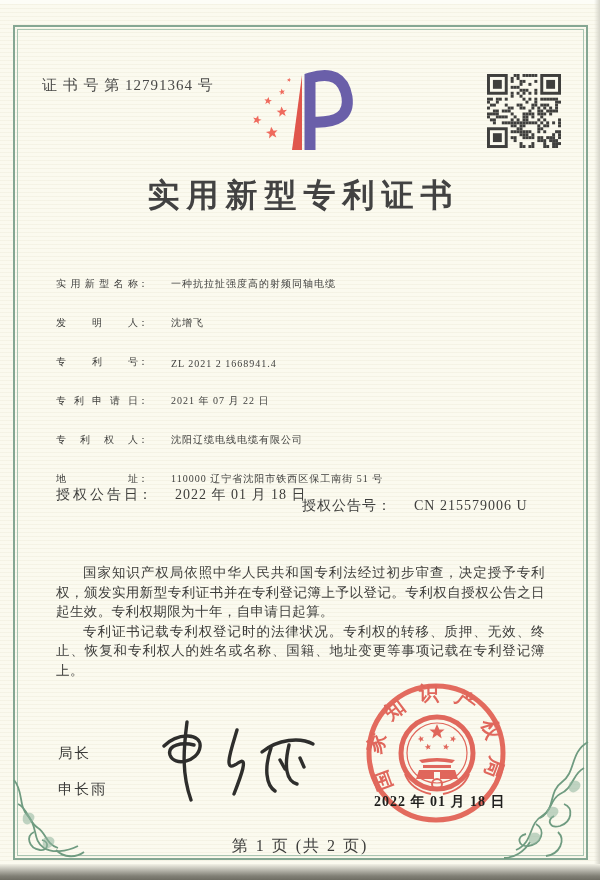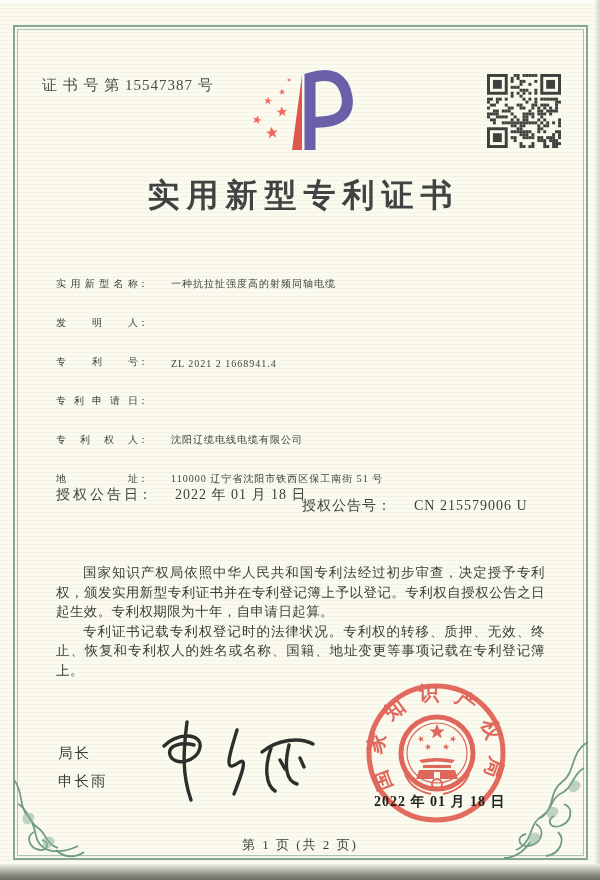--- a/index.html
+++ b/index.html
@@ -43,50 +43,50 @@
   .grant-row { display:flex; height:39px; font-size:14px; color:#3e3e3c; }
   .grant-col1 { display:flex; width:246px; flex:0 0 246px; }
   .grant-col2 { display:flex; flex:1;align-items:center; }
   .g-label { flex:0 0 auto; letter-spacing:1px; }
   .paras { position:absolute; left:56px; top:527px; width:489px;margin-top:36px; }
   .paras p {
     font-size:13.5px; line-height:19.5px; color:#3d3d3b;
     text-indent:2em; letter-spacing:0.4px; text-align:justify;
   }
   .signer { position:absolute; left:58px; top:744px; font-size:14.5px; color:#3c3c3a; }
-  .signer .s-title { display:block; margin-bottom:9px; letter-spacing:2px; }
+  .signer .s-title { display:block; margin-bottom:17px; letter-spacing:2px; }
   .signer .s-name  { display:block; letter-spacing:2px; }
   .signature-svg { position:absolute; left:150px; top:712px; }
   .seal-svg { position:absolute; left:361px; top:678px; opacity:0.88; }
   .seal-date {
     position:absolute; left:374px; top:793px; z-index:5;
     font-size:14px; font-weight:600; letter-spacing:1px; color:#1f1f1d; white-space:nowrap;
   }
   .footer {
     position:absolute; left:0; top:836px; width:100%;
-    text-align:center; font-size:13px; letter-spacing:2px; color:#3e3e3c;
+    text-align:center; font-size:16px; letter-spacing:2px; color:#3e3e3c;
   }
   .flourish-br { position:absolute; left:500px; top:738px; }
   .flourish-bl { position:absolute; left:8px;  top:778px; }
   .edge-top    { position:absolute; left:0; top:0; width:100%; height:4px; background:#fdfdf7; }
   .edge-right  { position:absolute; right:0; top:0; width:6px; height:100%;
                  background:linear-gradient(90deg, rgba(0,0,0,0) 0%, #d6d5ca 100%); }
   .edge-bottom { position:absolute; left:0; bottom:0; width:100%; height:16px;
                  background:linear-gradient(180deg,#f2f1e6 0%, #bdbcb2 35%, #818076 75%, #6e6d63 100%); }
 </style>
 </head>
 <body>
 
 <div class="page">
 
   <div class="frame-outer">
     <div class="frame-inner"></div>
   </div>
 
-  <div class="cert-number">证 书 号 第 15547387 号</div>
+  <div class="cert-number">证 书 号 第 12791364 号</div>
 
   <svg class="logo" width="112" height="90" viewBox="0 0 112 90">
     <defs>
       <polygon id="star" points="0,-10 2.94,-3.09 9.51,-3.09 4.19,1.18 5.88,8.09 0,3.82 -5.88,8.09 -4.19,1.18 -9.51,-3.09 -2.94,-3.09"></polygon>
     </defs>
     <g fill="#ef6a5d">
       <use href="#star" transform="translate(45,14) scale(0.22) rotate(12)"></use>
       <use href="#star" transform="translate(38,26) scale(0.32) rotate(-10)"></use>
       <use href="#star" transform="translate(24,35) scale(0.40) rotate(8)"></use>
       <use href="#star" transform="translate(38,46) scale(0.55) rotate(-6)"></use>
@@ -306,29 +306,31 @@
 
   <div class="fields">
     <div class="field-row">
       <span class="f-label">实用新型名称</span>
       <span class="f-colon">：</span>
       <span class="f-value">一种抗拉扯强度高的射频同轴电缆</span>
     </div>
     <div class="field-row">
       <span class="f-label">发明人</span>
       <span class="f-colon">：</span>
+      <span class="f-value">沈增飞</span>
     </div>
     <div class="field-row">
       <span class="f-label">专利号</span>
       <span class="f-colon">：</span>
       <span class="f-value">ZL 2021 2 1668941.4</span>
     </div>
     <div class="field-row">
       <span class="f-label">专利申请日</span>
       <span class="f-colon">：</span>
+      <span class="f-value">2021 年 07 月 22 日</span>
     </div>
     <div class="field-row">
       <span class="f-label">专利权人</span>
       <span class="f-colon">：</span>
       <span class="f-value">沈阳辽缆电线电缆有限公司</span>
     </div>
     <div class="field-row">
       <span class="f-label">地址</span>
       <span class="f-colon">：</span>
       <span class="f-value">110000 辽宁省沈阳市铁西区保工南街 51 号</span>

